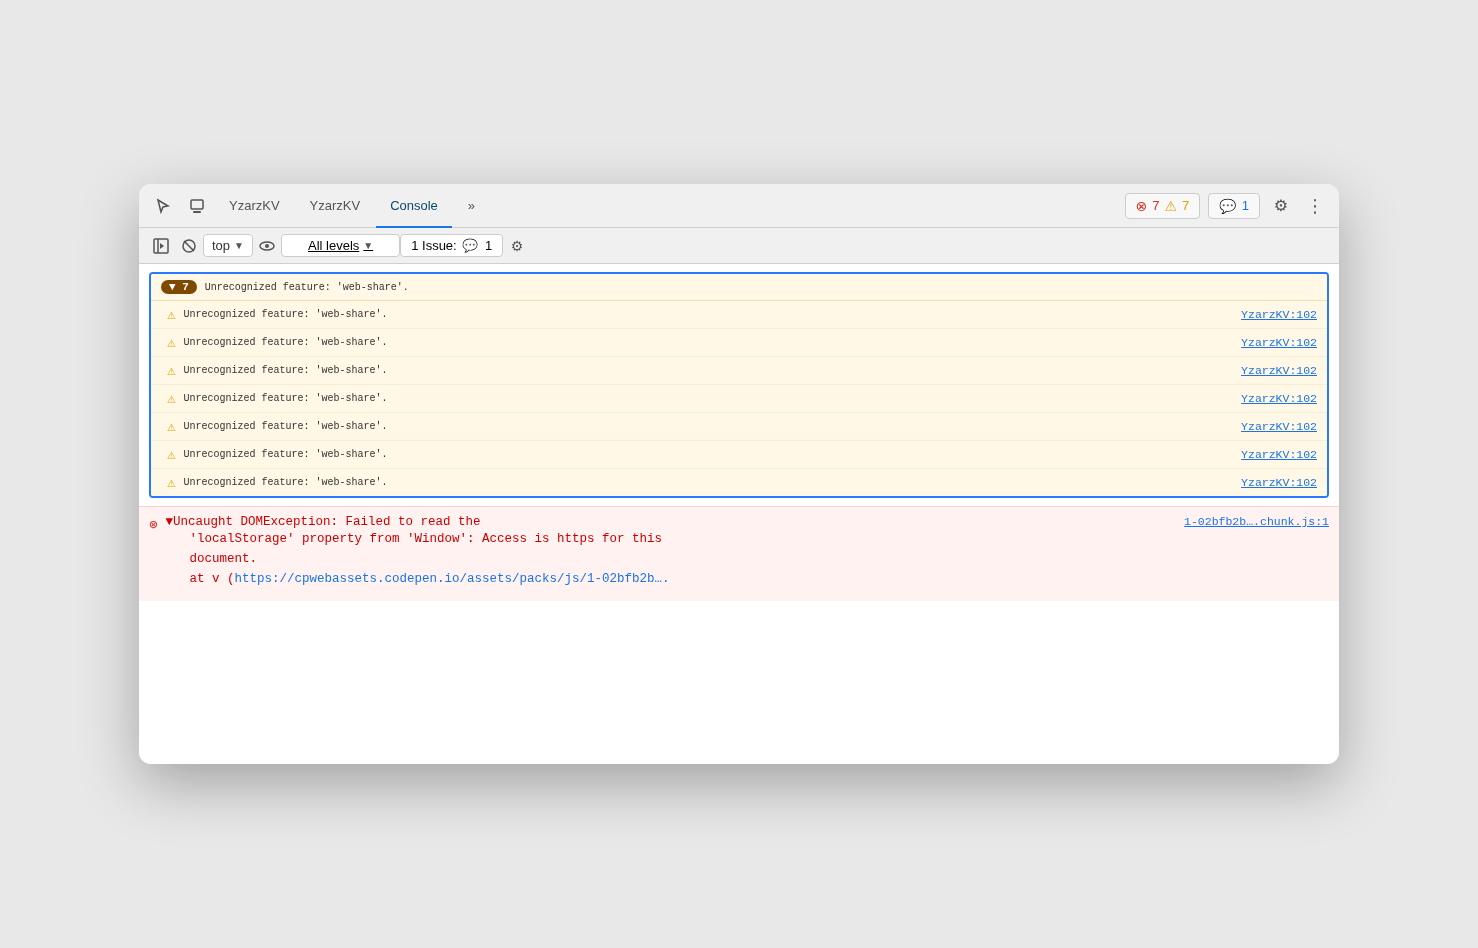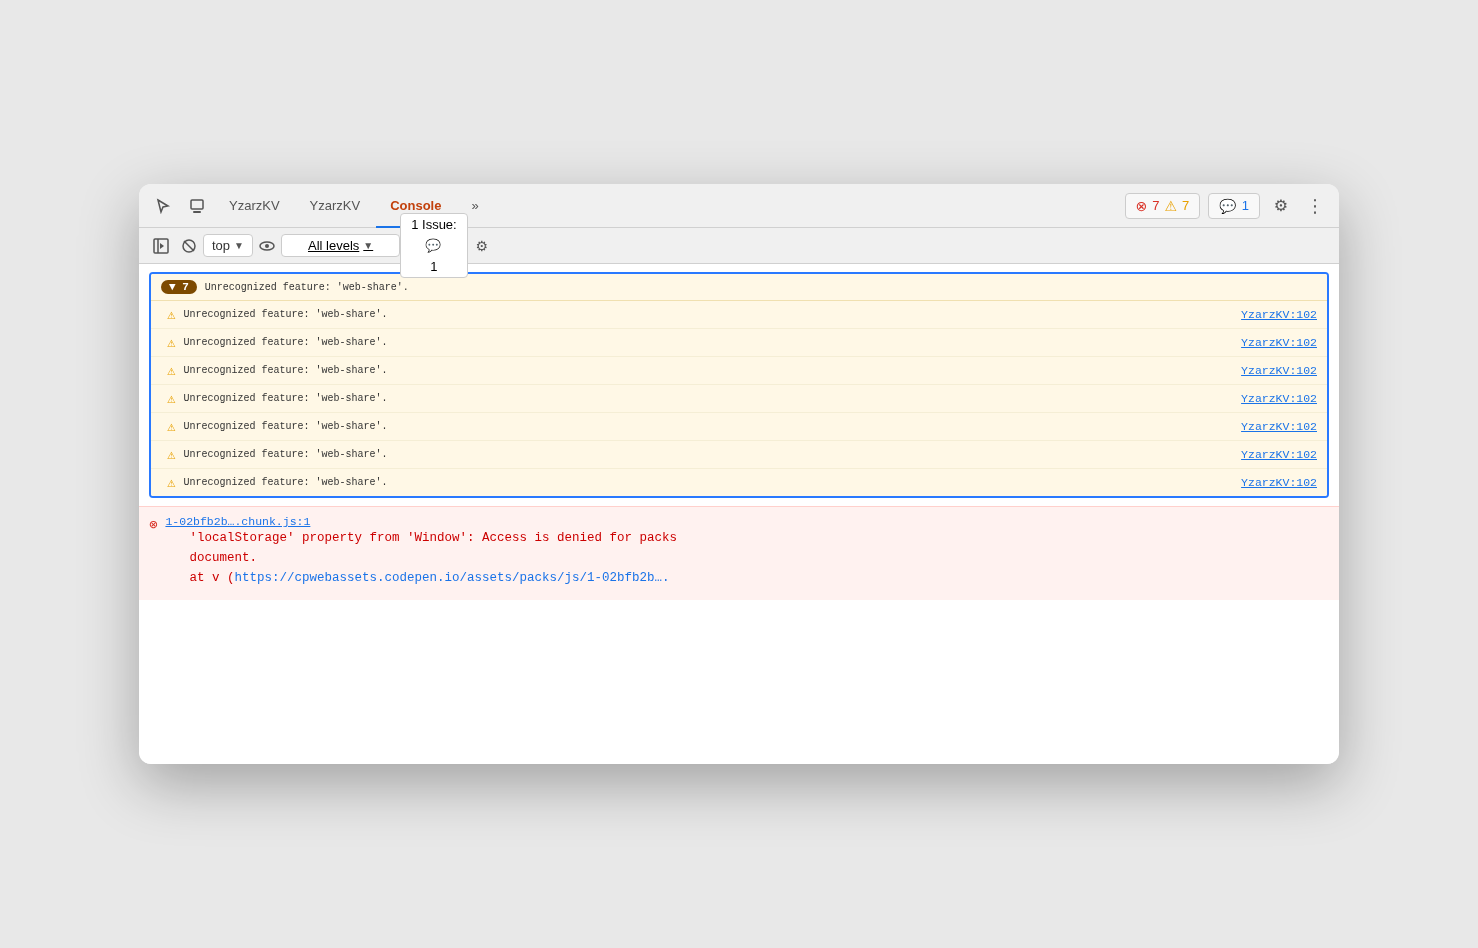--- a/index.html
+++ b/index.html
@@ -85,23 +85,23 @@
       border: none;
       background: transparent;
       cursor: pointer;
       font-size: 13px;
       color: #555;
       border-bottom: 2px solid transparent;
       margin-bottom: -1px;
     }
 
     .tab-btn.active {
-      color: #c2410c;
+      color: #0c4a6e;
       border-bottom: 2px solid #1a73e8;
-      font-weight: 700;
+      font-weight: 400;
     }
 
     .toolbar-spacer { flex: 1; }
 
     .badge-btn {
       display: flex;
       align-items: center;
       gap: 5px;
       padding: 4px 10px;
       border: 1px solid #ccc;
@@ -186,21 +186,20 @@
     .issue-btn {
       display: flex;
       align-items: center;
       gap: 6px;
       padding: 3px 10px;
       border: 1px solid #ccc;
       border-radius: 4px;
       background: white;
       cursor: pointer;
       font-size: 13px;
-      flex-direction: column;
     }
 
     
     .console-content {
       background: white;
       font-family: 'Menlo', 'Monaco', 'Courier New', monospace;
       font-size: 12.5px;
       overflow-y: auto;
       min-height: 500px;
     }
@@ -457,24 +456,25 @@
         <span class="warn-text">Unrecognized feature: 'web-share'.</span>
         <a class="warn-link">YzarzKV:102</a>
       </div>
     </div>
 
     <div class="error-section">
       <div class="error-header">
         <span class="error-icon">⊗</span>
         <div style="flex:1">
           <div style="display:flex; justify-content:space-between; align-items:flex-start;">
+            <span class="error-text">▼Uncaught DOMException: Failed to read the</span>
             <a class="error-link">1-02bfb2b….chunk.js:1</a>
           </div>
           <div class="error-detail">
-            <span>'localStorage' property from 'Window': Access is denied for packs</span><br>
+            <span>'localStorage' property from 'Window': Access is https for this</span><br>
             <span>document.</span><br>
             <span>    at v (</span><a class="error-detail-link">https://cpwebassets.codepen.io/assets/packs/js/1-02bfb2b….</a>
           </div>
         </div>
       </div>
     </div>
 
   </div>
 </div>
 

